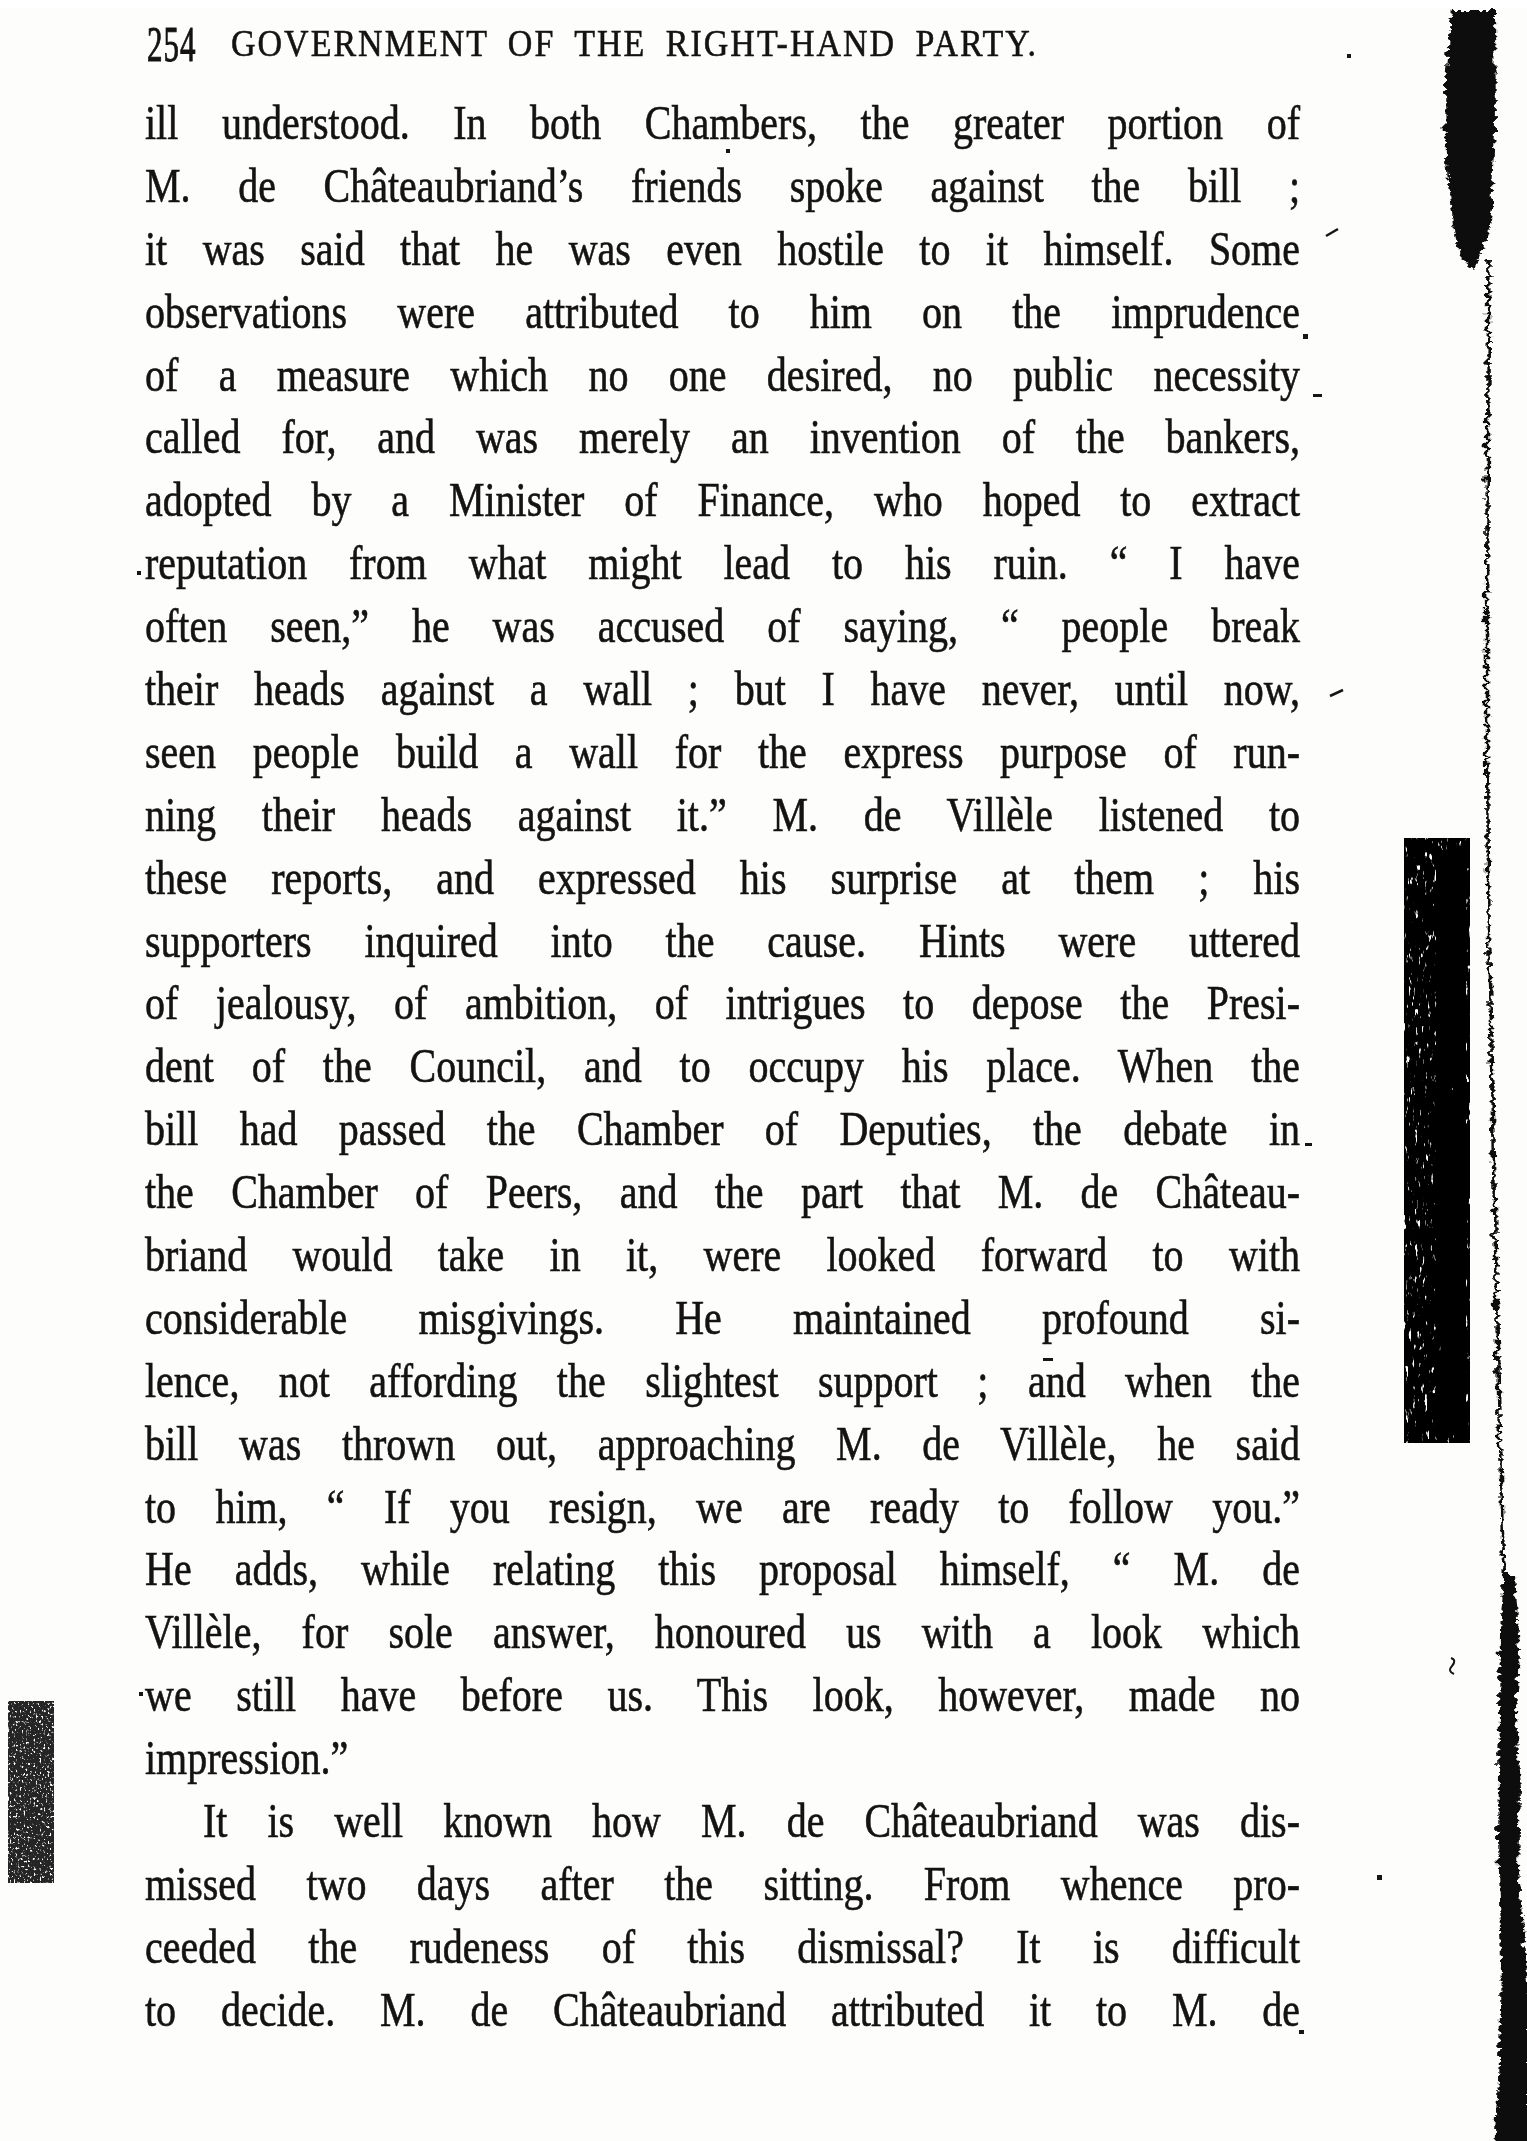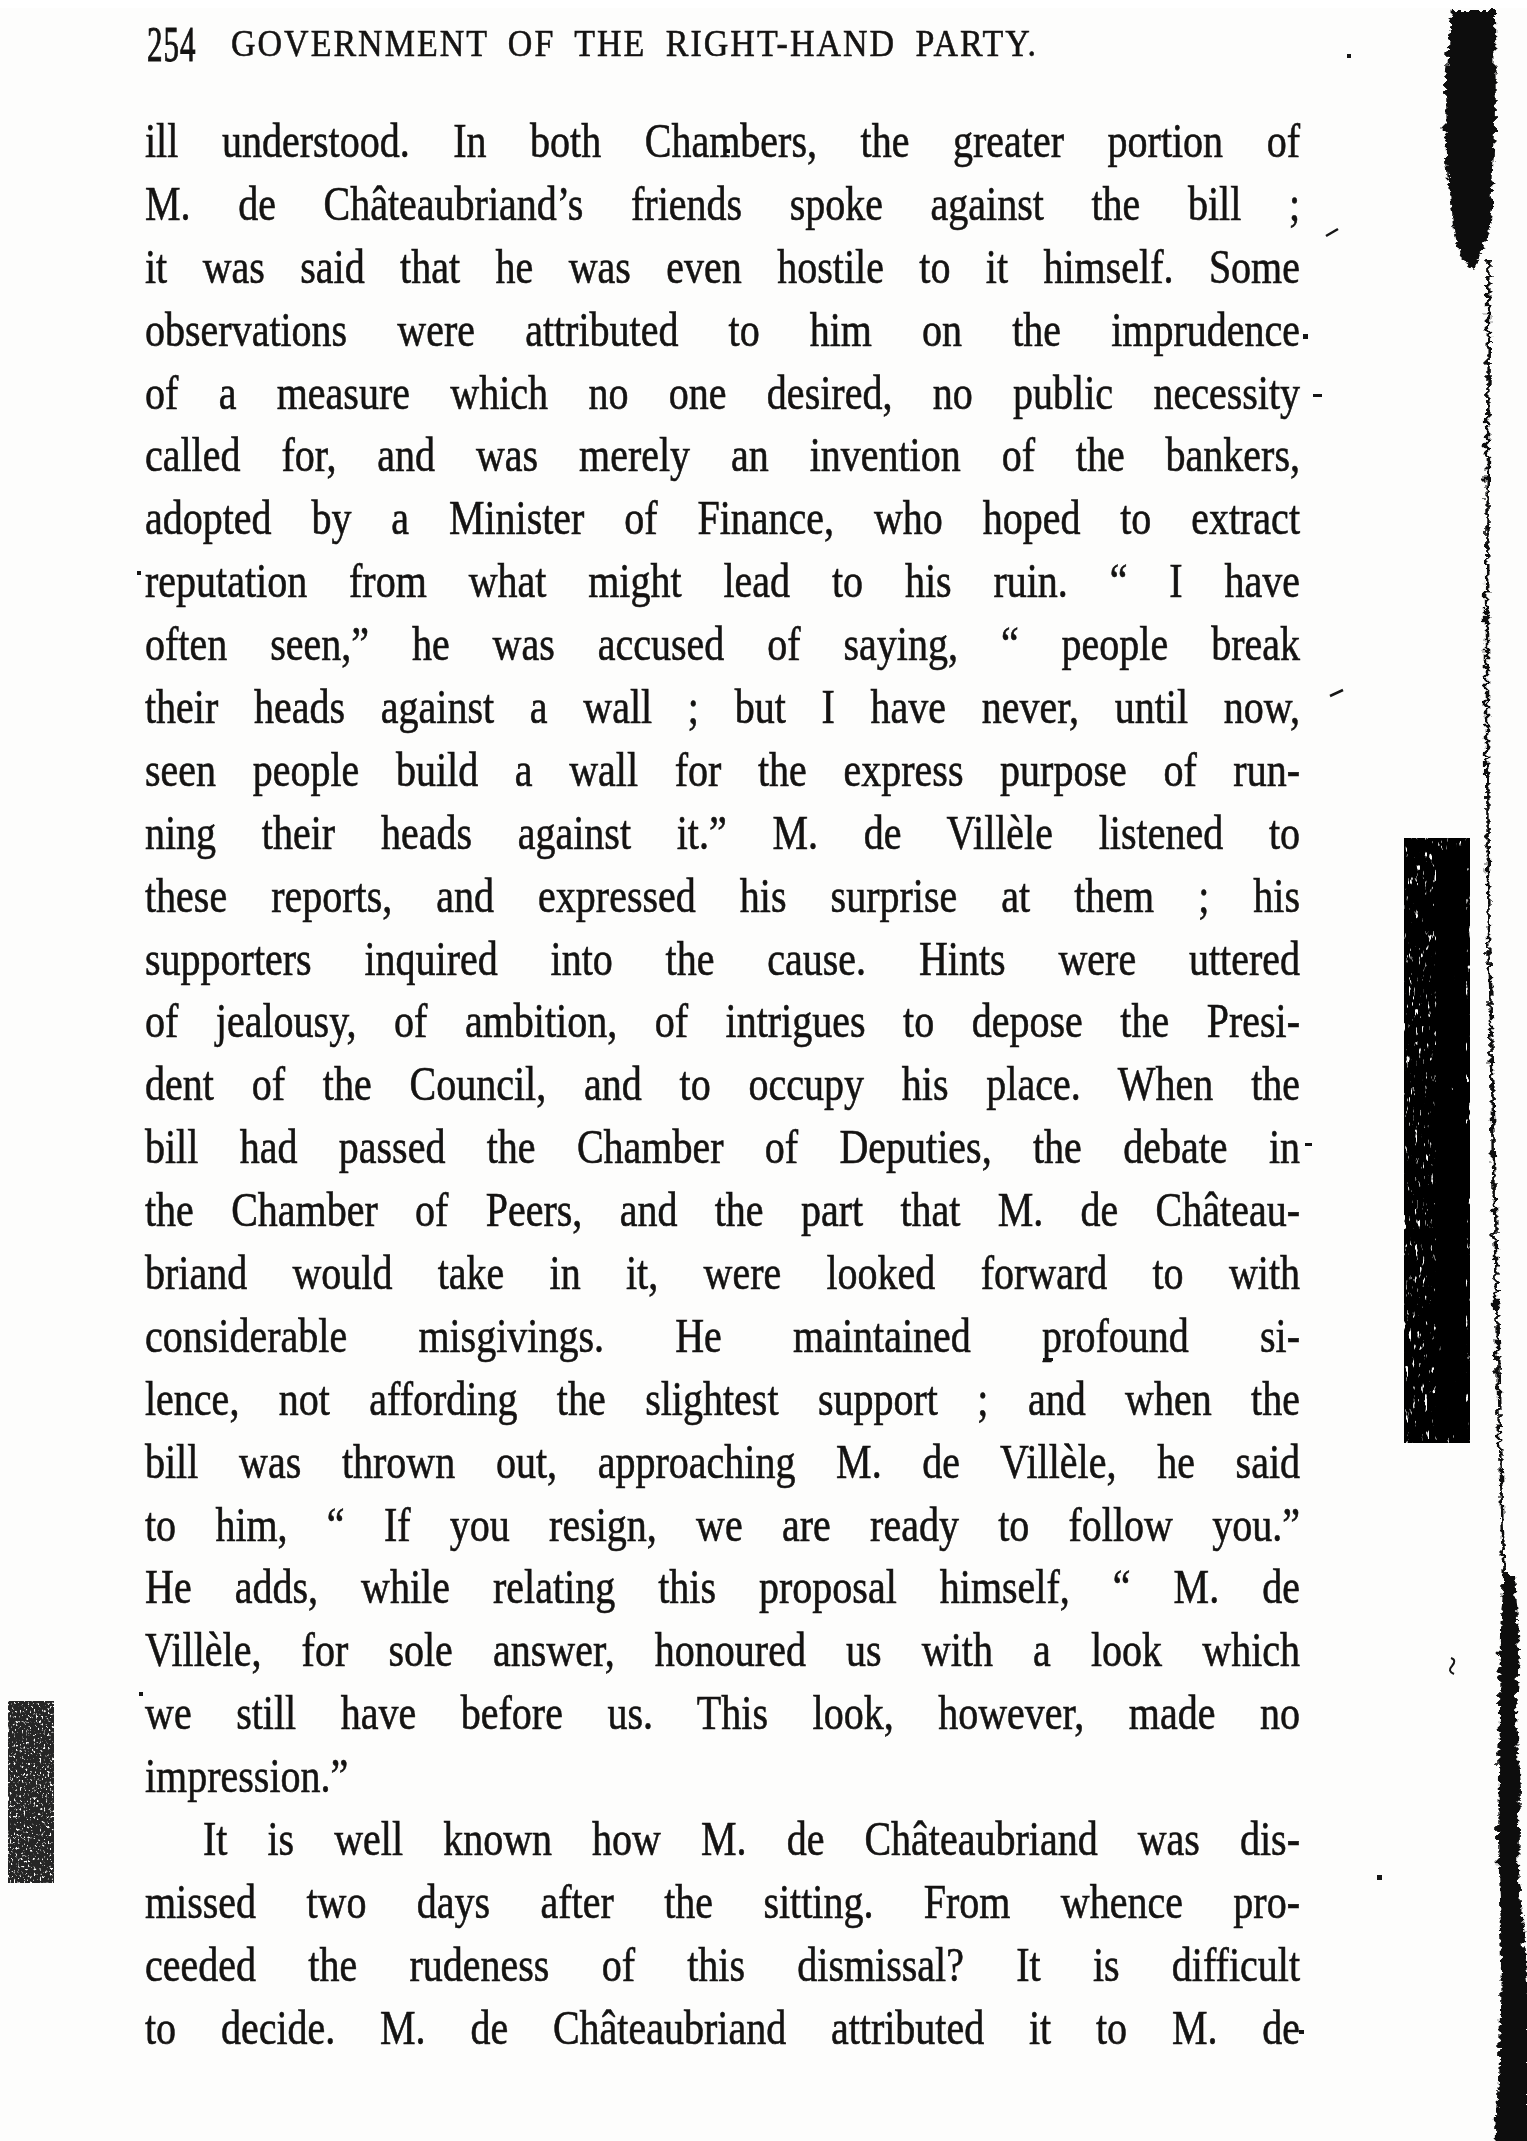--- a/index.html
+++ b/index.html
@@ -23,21 +23,21 @@
     -webkit-text-stroke: 0.6px #141312;
   }
   .hdr-title {
     position: absolute; left: 231px; top: 14px;
     font-size: 34px; letter-spacing: 2px; word-spacing: 9px;
     transform: scaleY(1.14); transform-origin: 0 0;
     -webkit-text-stroke: 0.5px #141312;
     white-space: nowrap;
   }
   .bodytext {
-    position: absolute; left: 145px; top: 102px;
+    position: absolute; left: 145px; top: 84px;
     width: 1155px;
     font-size: 40px; line-height: 62.9px;
     -webkit-text-stroke: 0.5px #141312;
   }
   .ln {
     text-align: justify;
     text-align-last: justify;
     height: 62.9px;
     transform: scaleY(1.2); transform-origin: 0 50%;
     white-space: normal;

